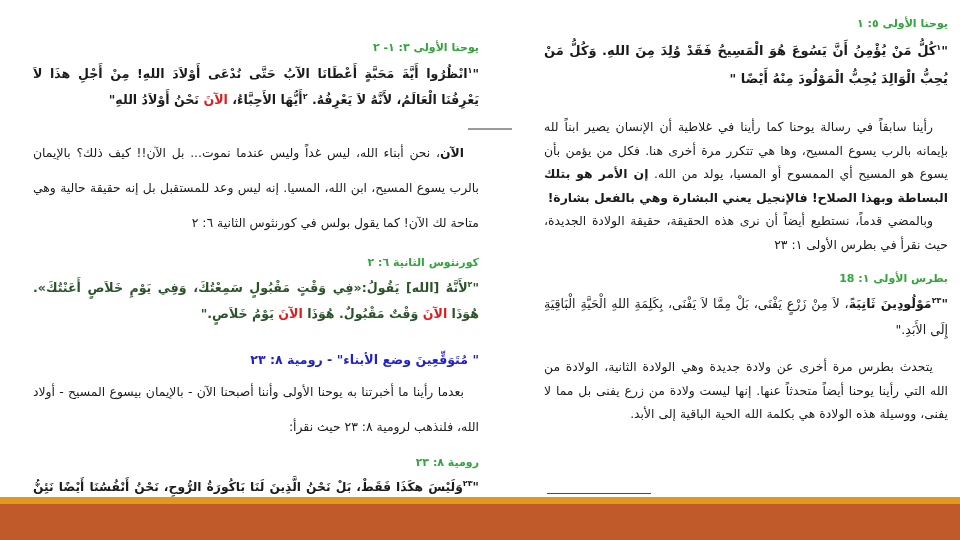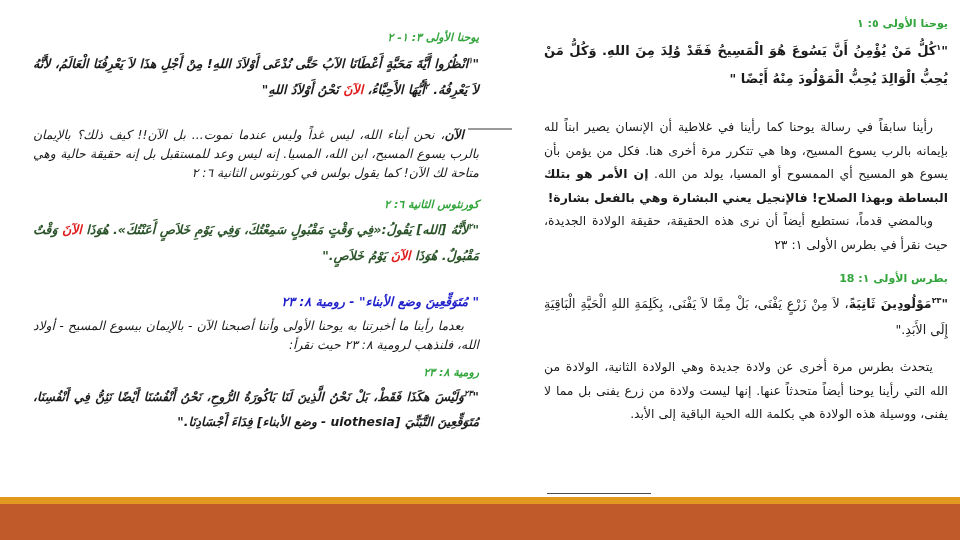--- a/index.html
+++ b/index.html
@@ -2,27 +2,27 @@
 <html lang="ar" dir="rtl"><head>
 <meta charset="utf-8">
 <style>
   * { margin:0; padding:0; box-sizing:border-box; }
   html,body { width:960px; height:540px; }
   body { font-family:"DejaVu Sans", sans-serif; background:#ffffff; overflow:hidden; }
   .slide { position:relative; width:960px; height:540px; background:#ffffff; direction:rtl; }
 
   .col { position:absolute; direction:rtl; text-align:justify; color:#1b1b1b; }
   .col-right { top:16px; right:12px; width:404px; }
-  .col-left  { top:30px; left:33px;  width:446px;font-style:italic; }
+  .col-left  { top:40px; left:33px;  width:446px; }
 
   .ref-heading { color:#33a53c; font-size:11px; font-weight:bold; line-height:15px; text-align:right; }
   .verse { font-size:13px; font-weight:bold; line-height:28px; }
   .verse.compact { line-height:26px; font-size:12.6px; }
   .body-p { font-size:12.4px; line-height:23.5px; }
-  .col-left .body-p { line-height:19px; }
+  .col-left .body-p { line-height:35px; }
   .indent { text-indent:15px; }
   .big-indent { text-indent:38px; }
   sup { font-size:8px; font-weight:bold; vertical-align:super; line-height:0; }
   .bold { font-weight:bold; }
   .red { color:#e01b1b; font-weight:bold; }
   .dark-green { color:#2b5329; font-weight:bold; }
   .blue-heading { color:#2222cc; font-size:12.6px; font-weight:bold; line-height:17px; text-align:right; }
 
   .mt-v  { margin-top:6px; }
   .mt-p  { margin-top:22px; }

